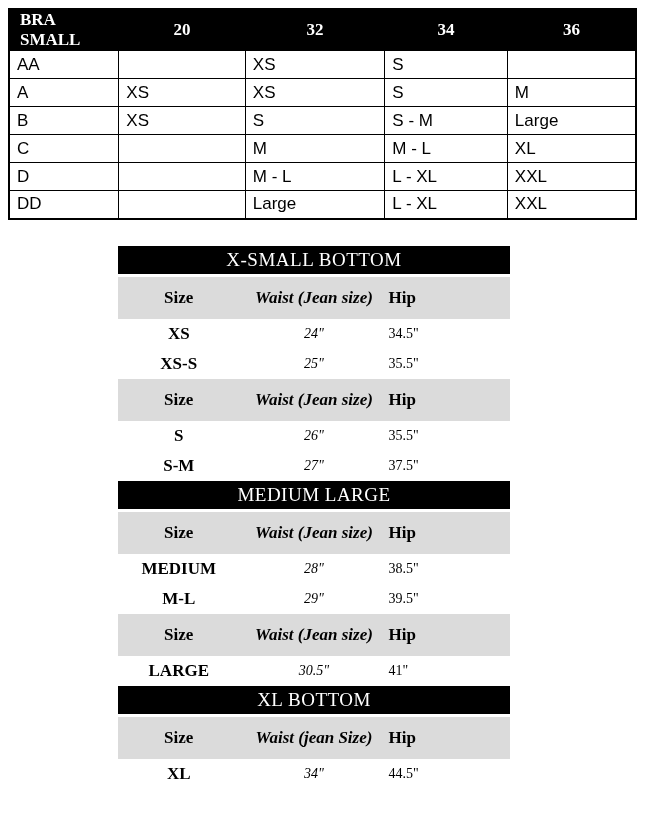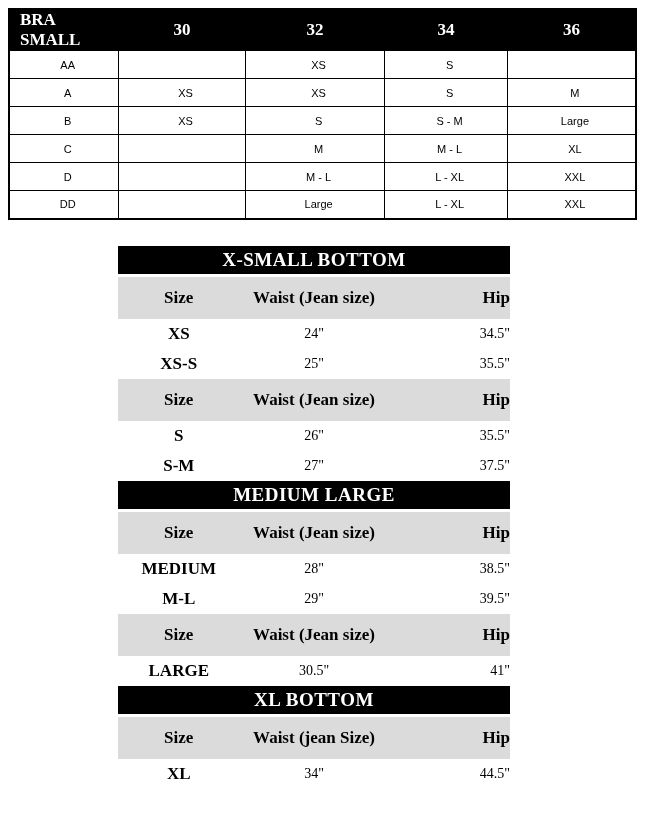--- a/index.html
+++ b/index.html
@@ -24,48 +24,47 @@
     font-weight: bold;
     font-size: 17px;
     height: 25px;
     text-align: center;
     border: 1.5px solid var(--header-bg, #000);
   }
   table.bra th.first { text-align: left; padding-left: 10px; }
   table.bra td {
     border: 1.5px solid var(--table-border, #000);
     font-family: "Liberation Sans", sans-serif;
-    font-size: 11px;
+    font-size: 17px;
     height: 28px;
     padding-left: 7px;
     vertical-align: middle;
     background: #fff;
-    text-align: center;
   }
 
   
   .bottom {
     position: absolute; left: 118px; top: 246px;
     width: 392px;
   }
   .section { width: 100%; }
   .sec-title {
     background: var(--header-bg, #000);
     color: var(--header-text, #fff);
     height: 28px; line-height: 28px;
     text-align: center;
-    font-weight: bold;
+    font-weight: normal;
     font-size: 19px;
     margin-bottom: 3px;
     letter-spacing: 0.5px;
   }
   .row { display: flex; width: 100%; }
   .row .c1 { width: 31%;  text-align: center; }
-  .row .c2 { width: 38%;  text-align: center; }
-  .row .c3 { width: 31%;  text-align: right; }
+  .row .c2 { width: 38%;  text-align: center; font-style: italic; }
+  .row .c3 { width: 31%;  text-align: left; }
   .subheader {
     background: var(--subheader-bg, #dbdbdb);
     height: 42px;
     align-items: center;
     font-weight: bold;
     font-size: 17px;
   }
   .datarow {
     height: 30px;
     align-items: center;
@@ -83,21 +82,21 @@
     <colgroup>
       <col style="width:110px">
         <col style="width:127px">
         <col style="width:140px">
       <col style="width:123px">
         <col style="width:129px">
     </colgroup>
     <thead>
       <tr>
           <th class="first">BRA SMALL</th>
-          <th>30</th>
+          <th>20</th>
           <th>32</th>
           <th>34</th>
           <th>36</th>
         </tr>
     </thead>
     <tbody>
         <tr>
           <td>AA</td>
           <td></td>
           <td>XS</td>

